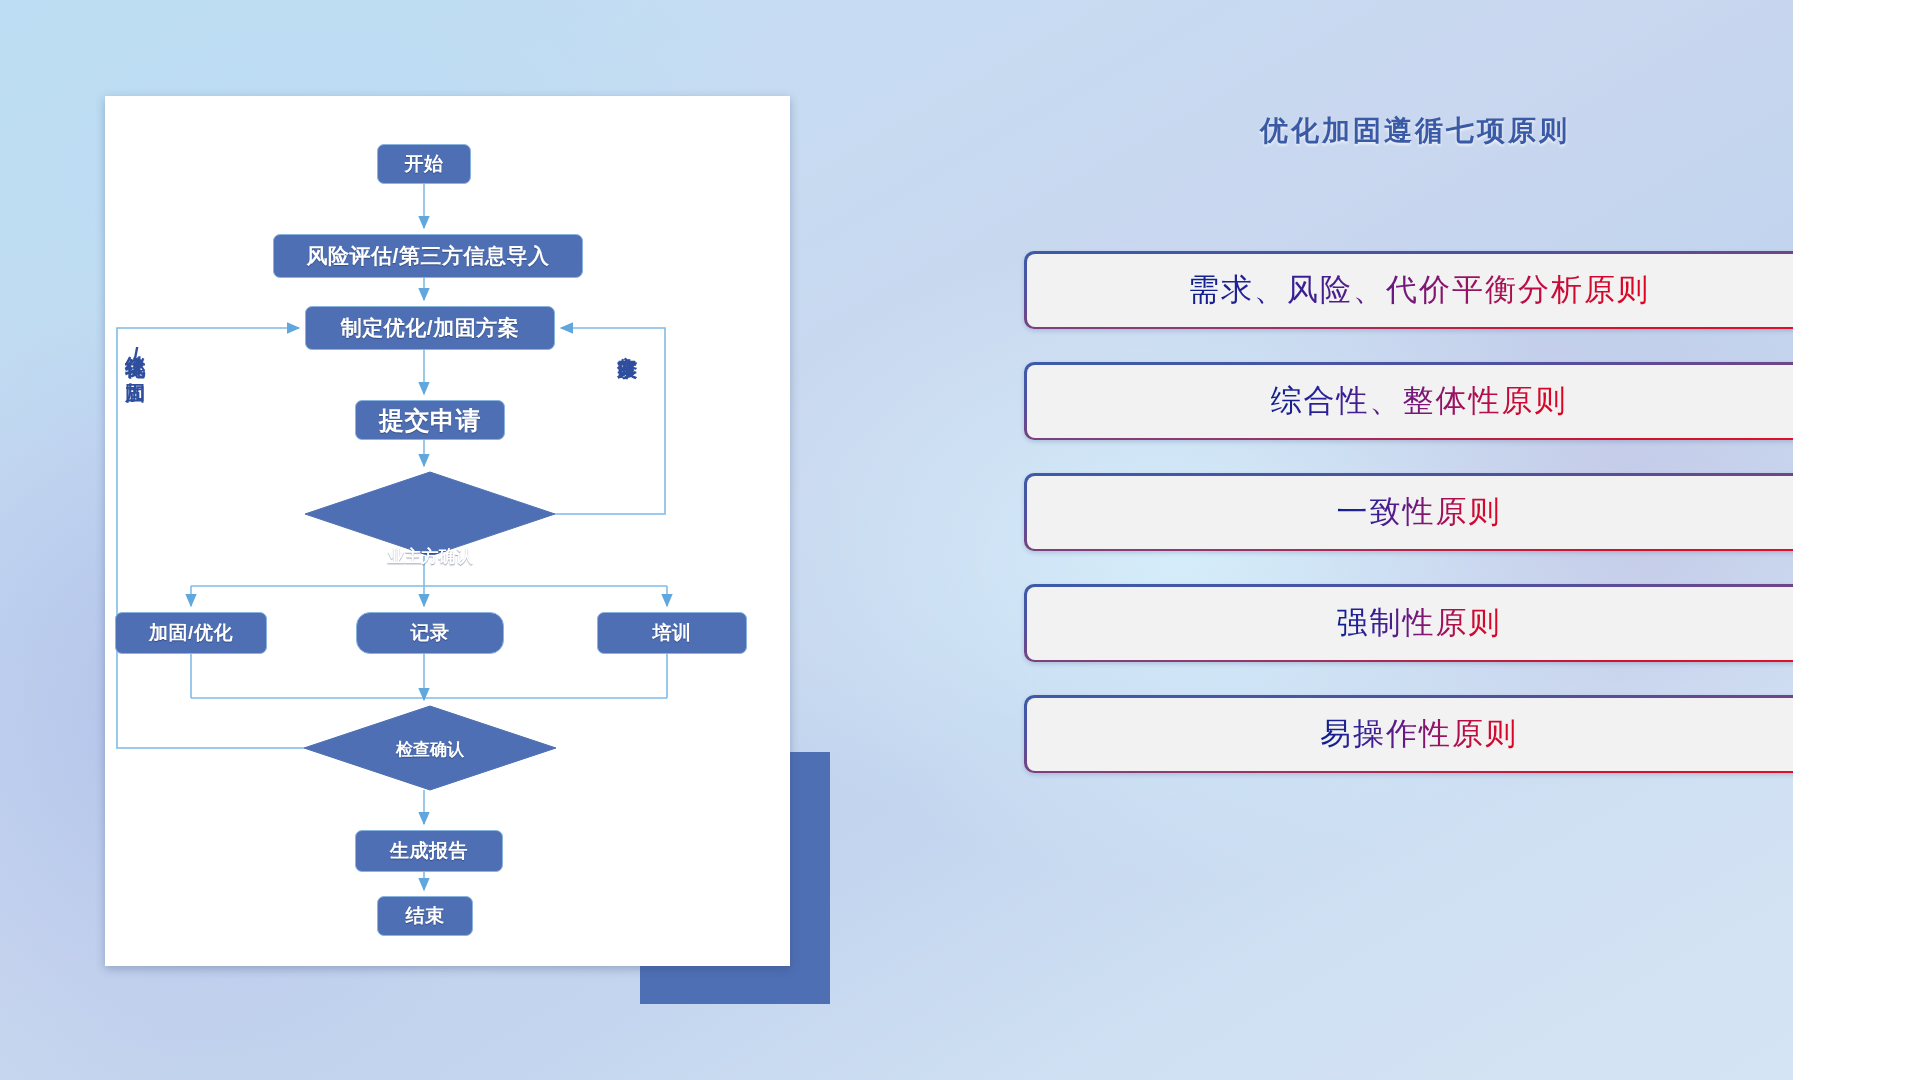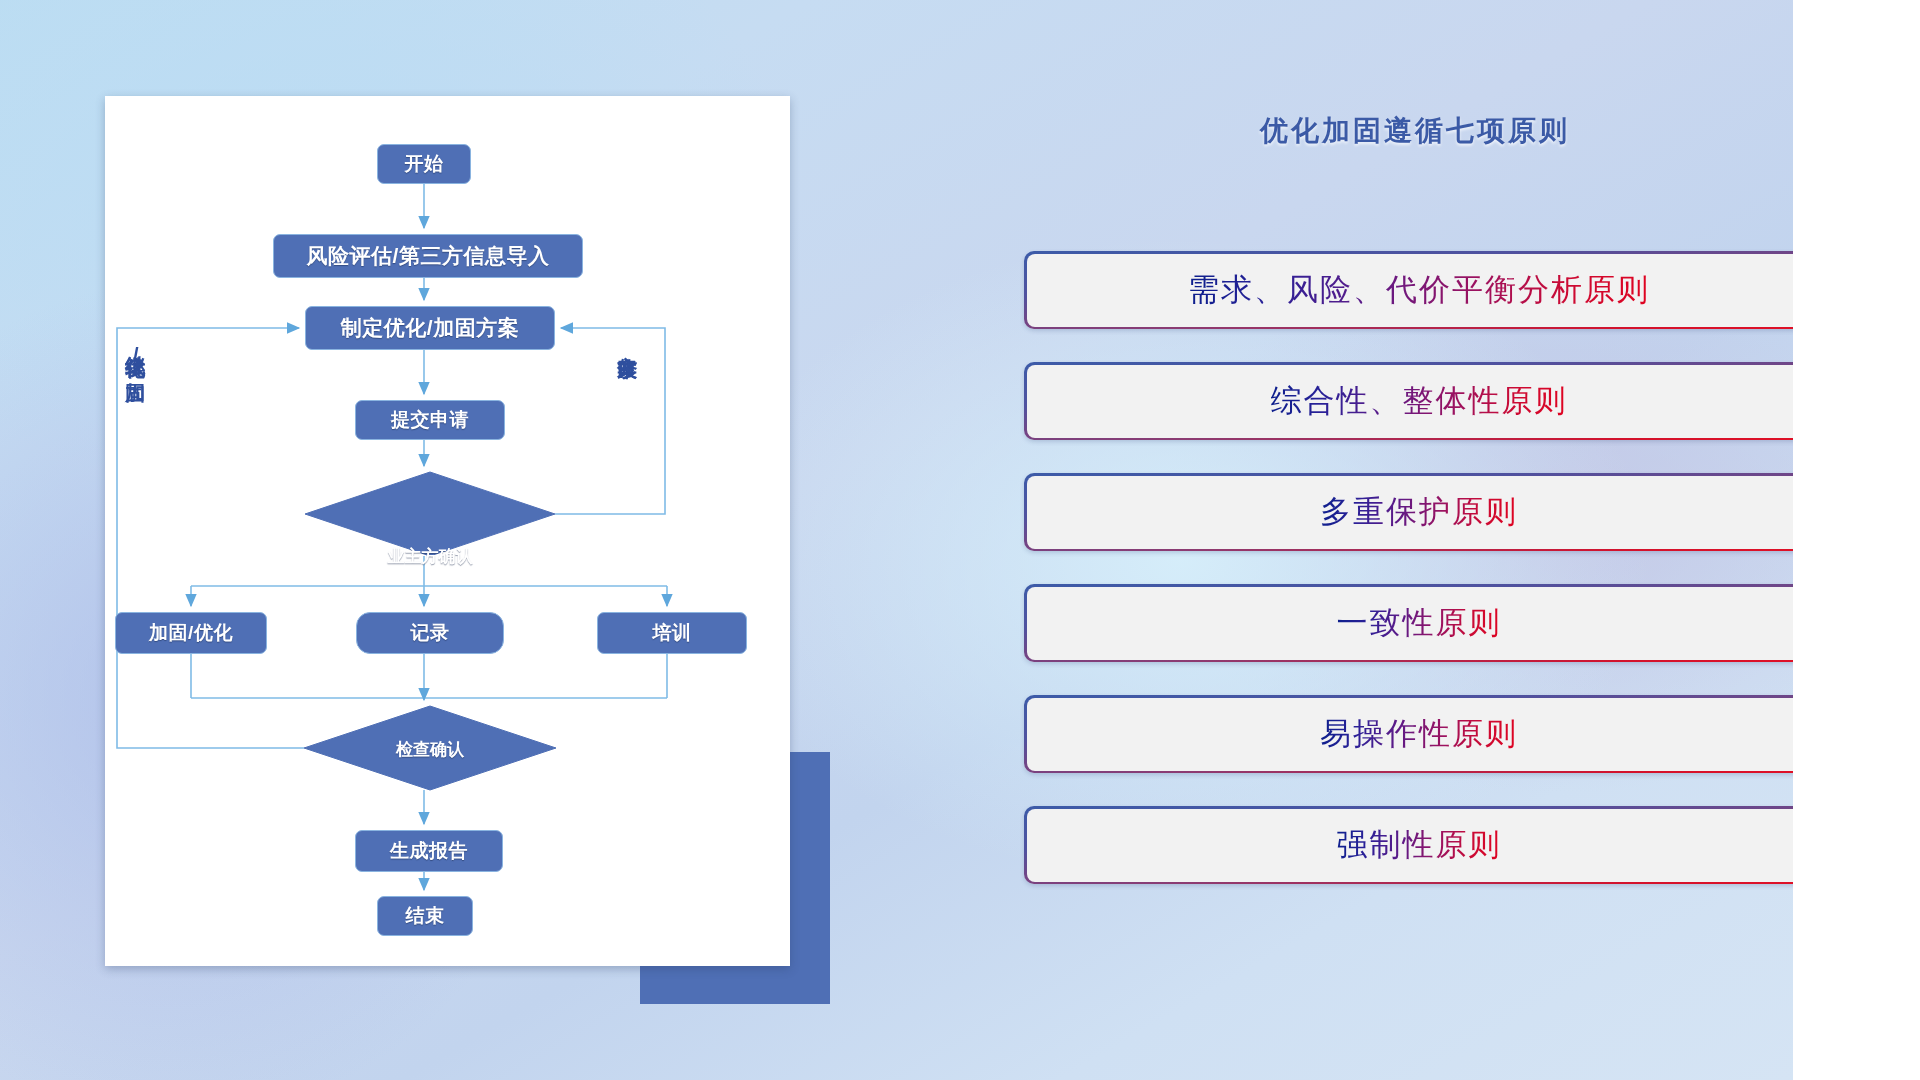--- a/index.html
+++ b/index.html
@@ -201,21 +201,21 @@
       <polygon points="325,376 450,418 325,460 200,418" fill="#4f6fb5" stroke="#4f6fb5" stroke-width="1"></polygon>
       <polygon points="325,610 451,652 325,694 199,652" fill="#4f6fb5" stroke="#4f6fb5" stroke-width="1"></polygon>
     </svg>
 
     <div class="node-box" style="left:272px;top:48px;width:94px;height:40px;font-size:19px;">开始</div>
 
     <div class="node-box" style="left:168px;top:138px;width:310px;height:44px;font-size:21px;">风险评估/第三方信息导入</div>
 
     <div class="node-box" style="left:200px;top:210px;width:250px;height:44px;font-size:21px;">制定优化/加固方案</div>
 
-    <div class="node-box" style="left:250px;top:304px;width:150px;height:40px;font-size:19px;">提交申请</div>
+    <div class="node-box" style="left:250px;top:304px;width:150px;height:40px;font-size:25px;">提交申请</div>
 
     <div class="diamond-label" style="left:200px;top:408px;width:250px;text-align:center;font-size:17px;margin-top:41px;">业主方确认</div>
 
     <div class="node-box" style="left:10px;top:516px;width:152px;height:42px;font-size:19px;">加固/优化</div>
 
     <div class="node-box" style="left:251px;top:516px;width:148px;height:42px;font-size:19px;border-radius:14px;">记录</div>
 
     <div class="node-box" style="left:492px;top:516px;width:150px;height:42px;font-size:19px;">培训</div>
 
     <div class="diamond-label" style="left:199px;top:642px;width:252px;text-align:center;font-size:17px;">检查确认</div>
@@ -241,40 +241,35 @@
         </div>
       </div>
 
       <div class="principle-card">
         <div class="principle-card-inner">
           <span class="principle-text">综合性、整体性原则</span>
         </div>
       </div>
 
 
-      <div class="principle-card">
-        <div class="principle-card-inner">
-          <span class="principle-text">多重保护原则</span>
-        </div>
-      </div>
 
       <div class="principle-card">
         <div class="principle-card-inner">
           <span class="principle-text">一致性原则</span>
         </div>
       </div>
 
       <div class="principle-card">
         <div class="principle-card-inner">
+          <span class="principle-text">强制性原则</span>
+        </div>
+      </div>
+
+      <div class="principle-card">
+        <div class="principle-card-inner">
           <span class="principle-text">易操作性原则</span>
-        </div>
-      </div>
-
-      <div class="principle-card">
-        <div class="principle-card-inner">
-          <span class="principle-text">强制性原则</span>
         </div>
       </div>
 
     </div>
   </div>
 
 </div>
 
 </body></html>

